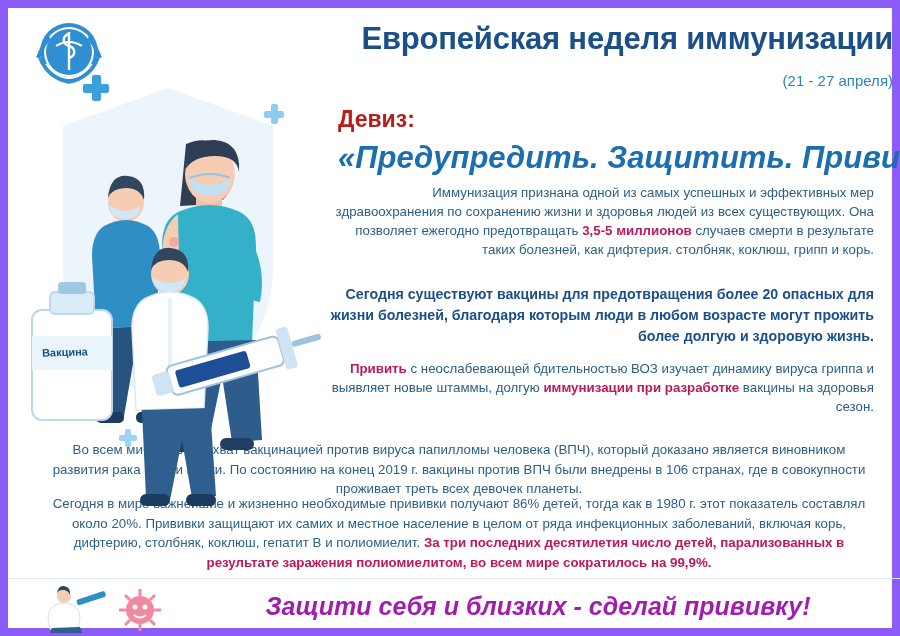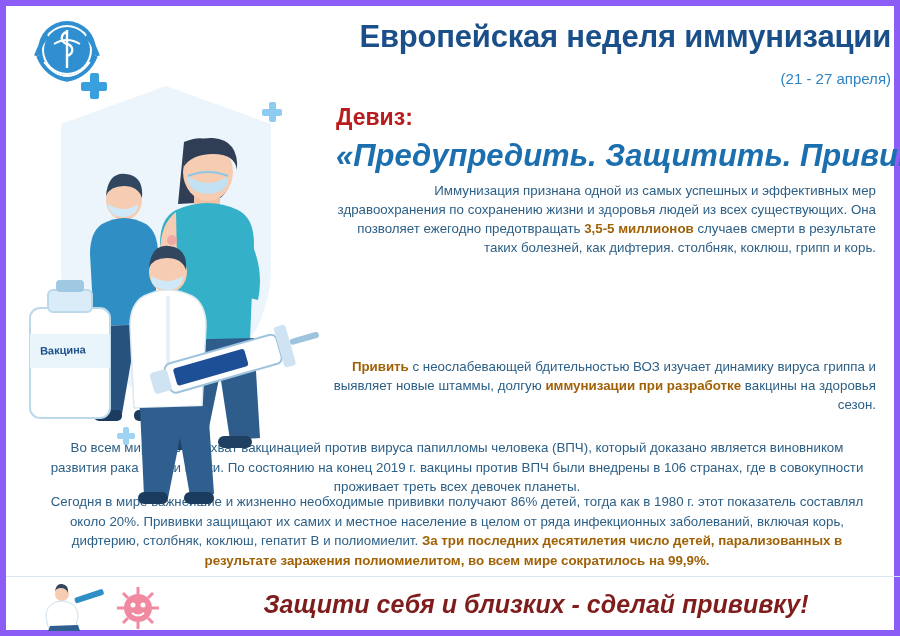--- a/index.html
+++ b/index.html
@@ -8,21 +8,21 @@
     background:#ffffff;
     font-family:"Liberation Sans", sans-serif;
     overflow:hidden;
     position:relative;
   }
   .poster{
     position:relative;
     width:900px;height:636px;
     background:#ffffff;
     box-sizing:border-box;
-    border:6px solid #8b5cf6;
+    border:8px solid #8b5cf6;
   }
   
   .who-logo{
     position:absolute;left:18px;top:10px;width:86px;height:72px;
   }
   .who-logo svg{display:block;}
   
   .header{
     position:absolute;left:215px;top:14px;width:670px;text-align:right;
   }
@@ -54,38 +54,38 @@
   .para{
     position:absolute;right:18px;width:550px;
     text-align:right;
     color:#2c5f86;
     font-size:13.3px;
     line-height:1.42;
   }
   .p1{top:176px;}
   .p2{top:276px;color:#1b4f8a;font-weight:bold;font-size:14.2px;line-height:1.48;}
   .p3{top:352px;}
-  .b{font-weight:bold;color:#a16207;}
+  .b{font-weight:bold;color:#be185d;}
   
   .wide{
     position:absolute;left:40px;width:822px;
     text-align:center;
     color:#2c5f86;
     font-size:13.3px;
     line-height:1.48;
   }
   .w1{top:432px;}
   .w2{top:486px;}
   
   .bottom-rule{
     position:absolute;left:0;top:570px;width:900px;height:1px;background:#d8e7f3;
   }
   .footer-text{
     position:absolute;left:175px;top:584px;width:710px;text-align:center;
-    color:#7f1d1d;font-size:25px;font-weight:bold;font-style:italic;
+    color:#a21caf;font-size:25px;font-weight:bold;font-style:italic;
   }
   
   .illus{
     position:absolute;left:10px;top:70px;width:320px;height:430px;
   }
   .footer-icons{
     position:absolute;left:28px;top:574px;width:140px;height:52px;
   }
   
   .cross{
@@ -134,20 +134,21 @@
     <div class="dates">(21 - 27 апреля)</div>
   </div>
 
   <div class="slogan-label">Девиз:</div>
   <div class="slogan-text">«Предупредить. Защитить. Привить.»</div>
 
   <div class="para p1">
     <span>Иммунизация признана одной из самых успешных и эффективных мер здравоохранения по сохранению жизни и здоровья людей из всех существующих. Она позволяет ежегодно предотвращать </span><span class="b">3,5-5 миллионов</span><span> случаев смерти в результате таких болезней, как дифтерия. столбняк, коклюш, грипп и корь.</span>
   </div>
 
+  <div class="para p2">Сегодня существуют вакцины для предотвращения более 20 опасных для жизни болезней, благодаря которым люди в любом возрасте могут прожить более долгую и здоровую жизнь.</div>
 
   <div class="para p3">
     <span class="b">Привить</span><span> с неослабевающей бдительностью ВОЗ изучает динамику вируса гриппа и выявляет новые штаммы, долгую </span><span class="b">иммунизации при разработке</span><span> вакцины на здоровья сезон.</span>
   </div>
 
   <div class="wide w1">Во всем мире растет охват вакцинацией против вируса папилломы человека (ВПЧ), который доказано является виновником развития рака шейки матки. По состоянию на конец 2019 г. вакцины против ВПЧ были внедрены в 106 странах, где в совокупности проживает треть всех девочек планеты.</div>
 
   <div class="wide w2">
     <span>Сегодня в мире важнейшие и жизненно необходимые прививки получают 86% детей, тогда как в 1980 г. этот показатель составлял около 20%. Прививки защищают их самих и местное население в целом от ряда инфекционных заболеваний, включая корь, дифтерию, столбняк, коклюш, гепатит В и полиомиелит. </span><span class="b">За три последних десятилетия число детей, парализованных в результате заражения полиомиелитом, во всем мире сократилось на 99,9%.</span>
   </div>

